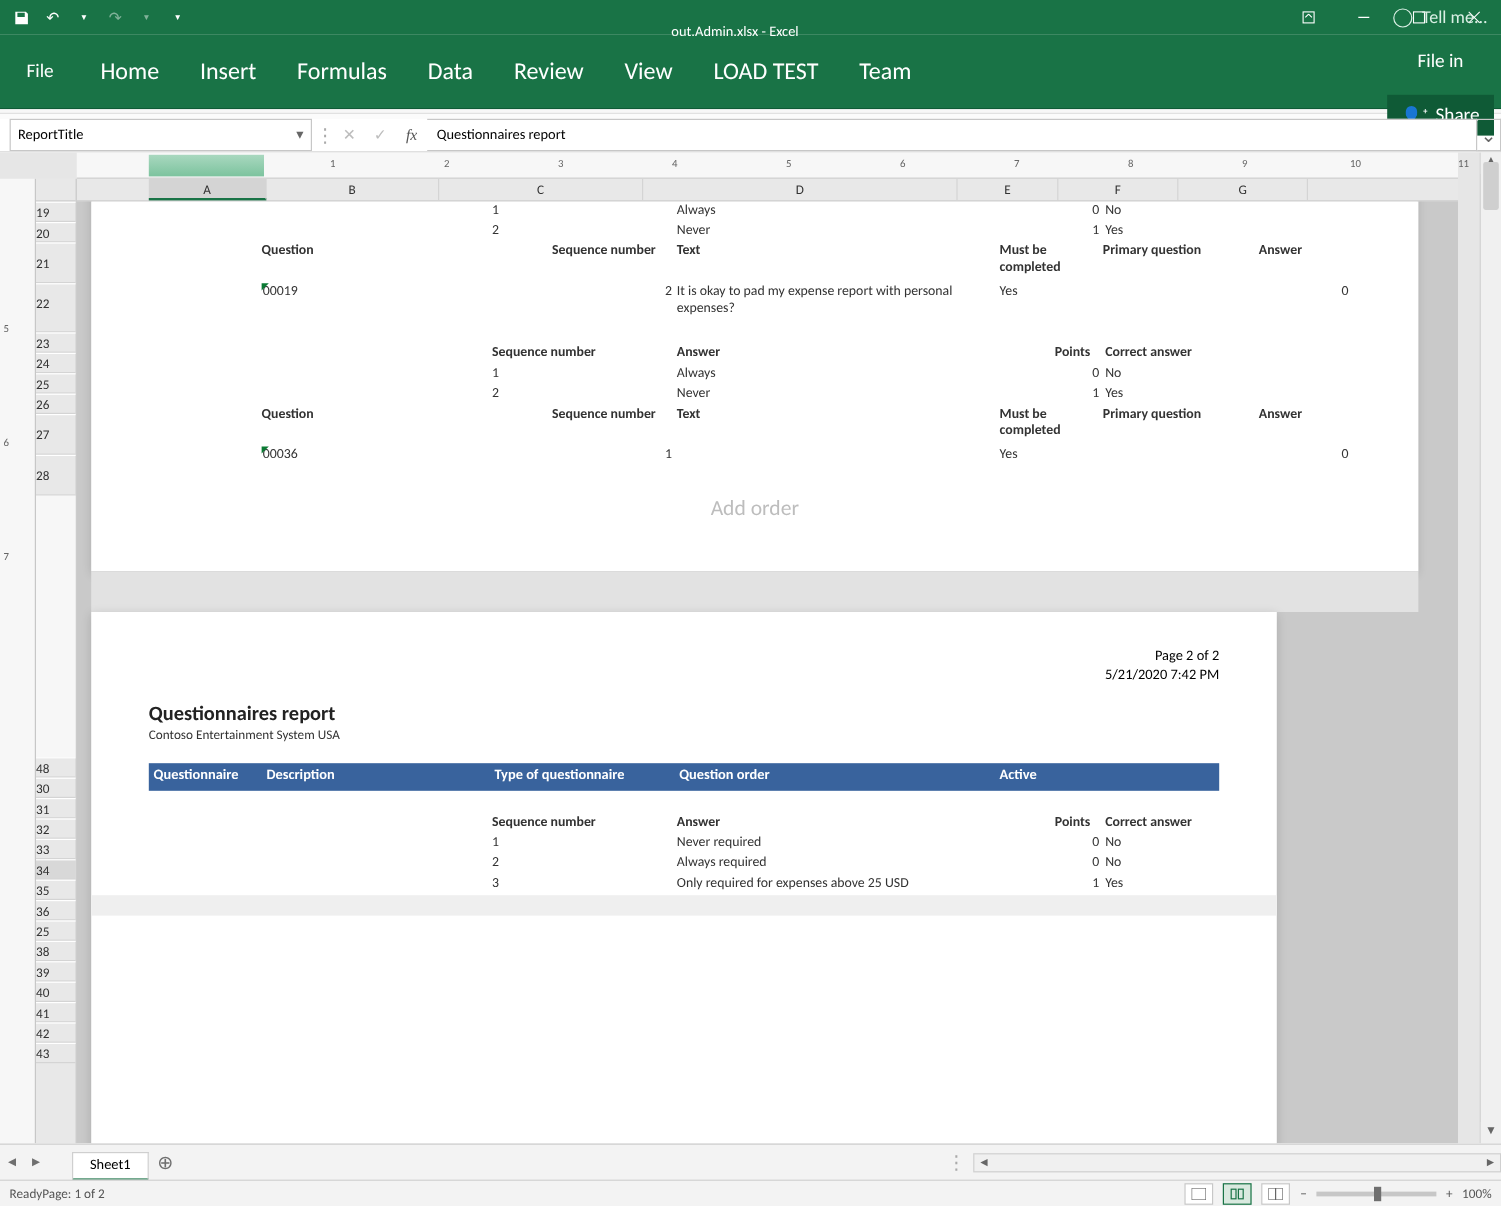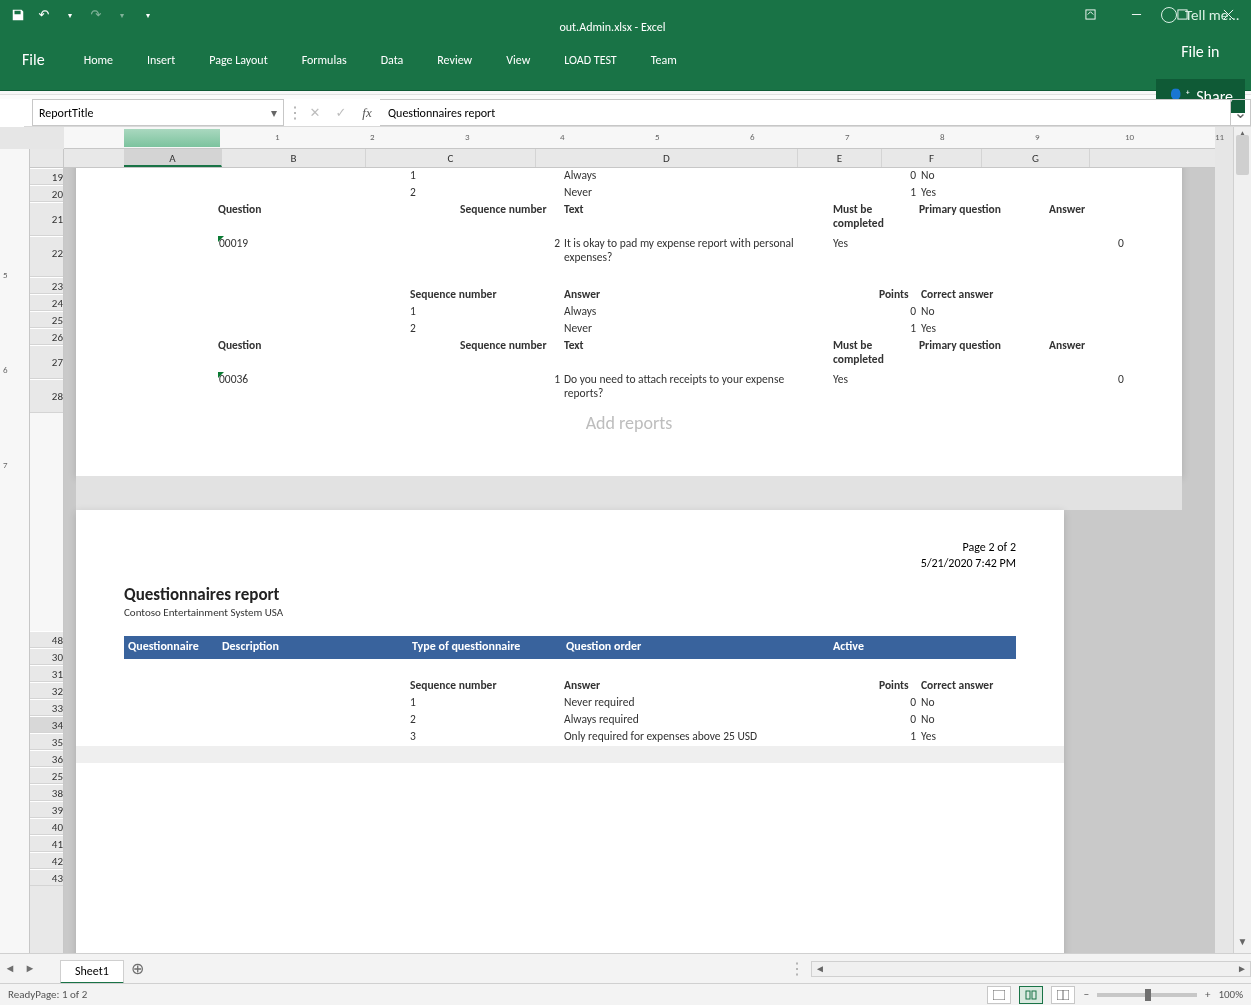--- a/index.html
+++ b/index.html
@@ -10,53 +10,53 @@
   .qat { display: flex; gap: 6px; align-items: center; padding-left: 8px; }
   .qat .icon { width: 20px; height: 20px; display: flex; align-items: center; justify-content: center; font-size: 13px; color: #fff; }
   .title-center { flex: 1; text-align: center; font-size: 12px; margin-top: 24px; }
   .winbtns { display: flex; }
   .winbtn { width: 46px; height: 29px; display: flex; align-items: center; justify-content: center; color: #fff; }
   .winbtn svg { width: 11px; height: 11px; stroke: #fff; stroke-width: 1; fill: none; }
 
   
   .ribbon { height: 62px; background: #197346; display: flex; align-items: center; color: #fff; border-bottom: 1px solid #0f5a36; }
   .file-tab { height: 100%; padding: 0 22px; display: flex; align-items: center; font-size: 16px; }
-  .rtab { padding: 0 17px; font-size: 12px; height: 100%; display: flex; align-items: center; cursor: pointer; }
+  .rtab { padding: 0 17px; font-size: 20px; height: 100%; display: flex; align-items: center; cursor: pointer; }
   .ribbon-right { margin-left: auto; display: flex; align-items: center; gap: 18px; padding-right: 6px; flex-direction: column; }
   .tellme { display:flex; align-items:center; gap:8px; color: #d9efe4; font-size:15px; }
   .tellme .bulb { width:16px; height:16px; border:1.5px solid #d9efe4; border-radius:50%; }
   .share-btn { background:#0f5a36; height:34px; display:flex; align-items:center; padding:0 12px; gap:6px; font-size:16px; }
 
   
   .strip-light { height: 4px; background: #f7f7f7; border-bottom:1px solid #e1e1e1; }
   .strip-light2 { height: 4px; background: #fbfbfb; }
 
   
-  .fbar { height: 28px; background:#fff; border-bottom:1px solid #d9d9d9; display:flex; align-items:center;margin-left:24px; }
+  .fbar { height: 28px; background:#fff; border-bottom:1px solid #d9d9d9; display:flex; align-items:center; }
   .namebox { width: 252px; height:100%; border:1px solid #c7c7c7; margin: 0 4px 0 8px; display:flex; align-items:center; padding:0 6px; font-size:12px; background:#fff; }
   .namebox .drop { margin-left:auto; color:#666; }
   .fbar-sep { width:14px; height:100%; display:flex; align-items:center; justify-content:center; color:#aaa; }
   .fbar-btn { width:26px; height:100%; display:flex; align-items:center; justify-content:center; color:#bdbdbd; font-size:13px;}
   .fx { font-style:italic; font-family: "Times New Roman", serif; color:#555; }
   .formula-input { flex:1; height:100%; border:1px solid #c7c7c7; border-left:none; display:flex; align-items:center; padding-left:8px; font-size:12px; background:#fff;}
   .formula-expand { width:20px; text-align:center; color:#666; border:1px solid #c7c7c7; border-left:none; height:100%; display:flex;align-items:center;justify-content:center;}
 
   
   .mainarea { position:absolute; top:127px; bottom:52px; left:0; right:0; background:#e6e6e6; overflow:hidden; }
 
   
   .hruler { position:absolute; top:0; left:64px; right:36px; height:22px; background:#f7f7f7; border-bottom:1px solid #c7c7c7; }
   .hruler .ticks { position:relative; height:100%; margin-left:64px; }
   .hruler .tick { position:absolute; top:0; height:100%; font-size:9px; color:#666; }
   .hruler .tick .num { position:absolute; top:4px; left:-3px; }
   .hruler .highlight { position:absolute; top:2px; height:18px; background:linear-gradient(#a9d8bf,#7cc39e); left:60px; width:96px; }
 
   
   .rowgutter { position:absolute; top:22px; bottom:0; left:30px; width:34px; background:#e8e8e8; border-right:1px solid #c7c7c7;}
-  .rown { height:17px; line-height:17px; text-align:right; font-size:11px; color:#333; border-bottom:1px solid #d4d4d4; border-top:1px solid #fff;}
+  .rown { height:17px; line-height:17px; text-align:left; font-size:11px; color:#333; border-bottom:1px solid #d4d4d4; border-top:1px solid #fff;}
 
   
   .vruler { position:absolute; top:22px; bottom:0; left:0; width:30px; background:#f7f7f7; border-right:1px solid #c7c7c7; }
   .vruler .vtick { position:absolute; left:3px; font-size:9px; color:#666; }
 
   
   .colhdr { position:absolute; top:22px; left:64px; right:36px; height:19px; background:#e8e8e8; border-bottom:1px solid #c7c7c7; display:flex;}
   .colh { text-align:center; font-size:11px; color:#333; line-height:19px; border-right:1px solid #d4d4d4;}
   .colh.sel { background:#d4d4d4; border-bottom:2px solid #197346;}
 
@@ -145,21 +145,20 @@
           <line x1="11" y1="1" x2="1" y2="11"></line>
         </svg>
       </div>
   </div>
 </div>
 
 <div class="ribbon">
   <div class="file-tab">File</div>
   <div class="rtab">Home</div>
   <div class="rtab">Insert</div>
-  <div class="rtab">Page Layout</div>
   <div class="rtab">Formulas</div>
   <div class="rtab">Data</div>
   <div class="rtab">Review</div>
   <div class="rtab">View</div>
   <div class="rtab">LOAD TEST</div>
   <div class="rtab">Team</div>
   <div class="ribbon-right">
     <div class="tellme">
       <span class="bulb"></span>
       <span>Tell me...</span>
@@ -331,25 +330,24 @@
           <span class="c pB">Question</span>
           <span class="c" style="left:336px">Sequence number</span>
           <span class="c pD">Text</span>
           <span class="c pE" style="white-space:normal;width:80px">Must be completed</span>
           <span class="c pF">Primary question</span>
           <span class="c pG">Answer</span>
         </div>
         <div class="cell-row tall" style="top:204px">
           <span class="c pB green-tri" style="padding-left:1px">00036</span>
           <span class="c wCnum r">1</span>
-          <span class="c pD" style="white-space:normal;width:260px">Do you need to attach receipts to your expense reports?</span>
           <span class="c pE">Yes</span>
           <span class="c" style="left:994px">0</span>
         </div>
-        <div class="add-footer" style="position:absolute;top:244px;left:0;right:0">Add reports</div>
+        <div class="add-footer" style="position:absolute;top:244px;left:0;right:0">Add order</div>
       </div>
     </div>
 
     <div class="grayband"></div>
 
     <div class="page page2">
       <div style="position:absolute;top:30px;left:48px;right:48px;">
         <div class="c" style="right:0;top:0;font-size:12px;text-align:right">Page 2 of 2</div>
         <div class="c" style="right:0;top:16px;font-size:12px;text-align:right">5/21/2020 7:42 PM</div>
 

